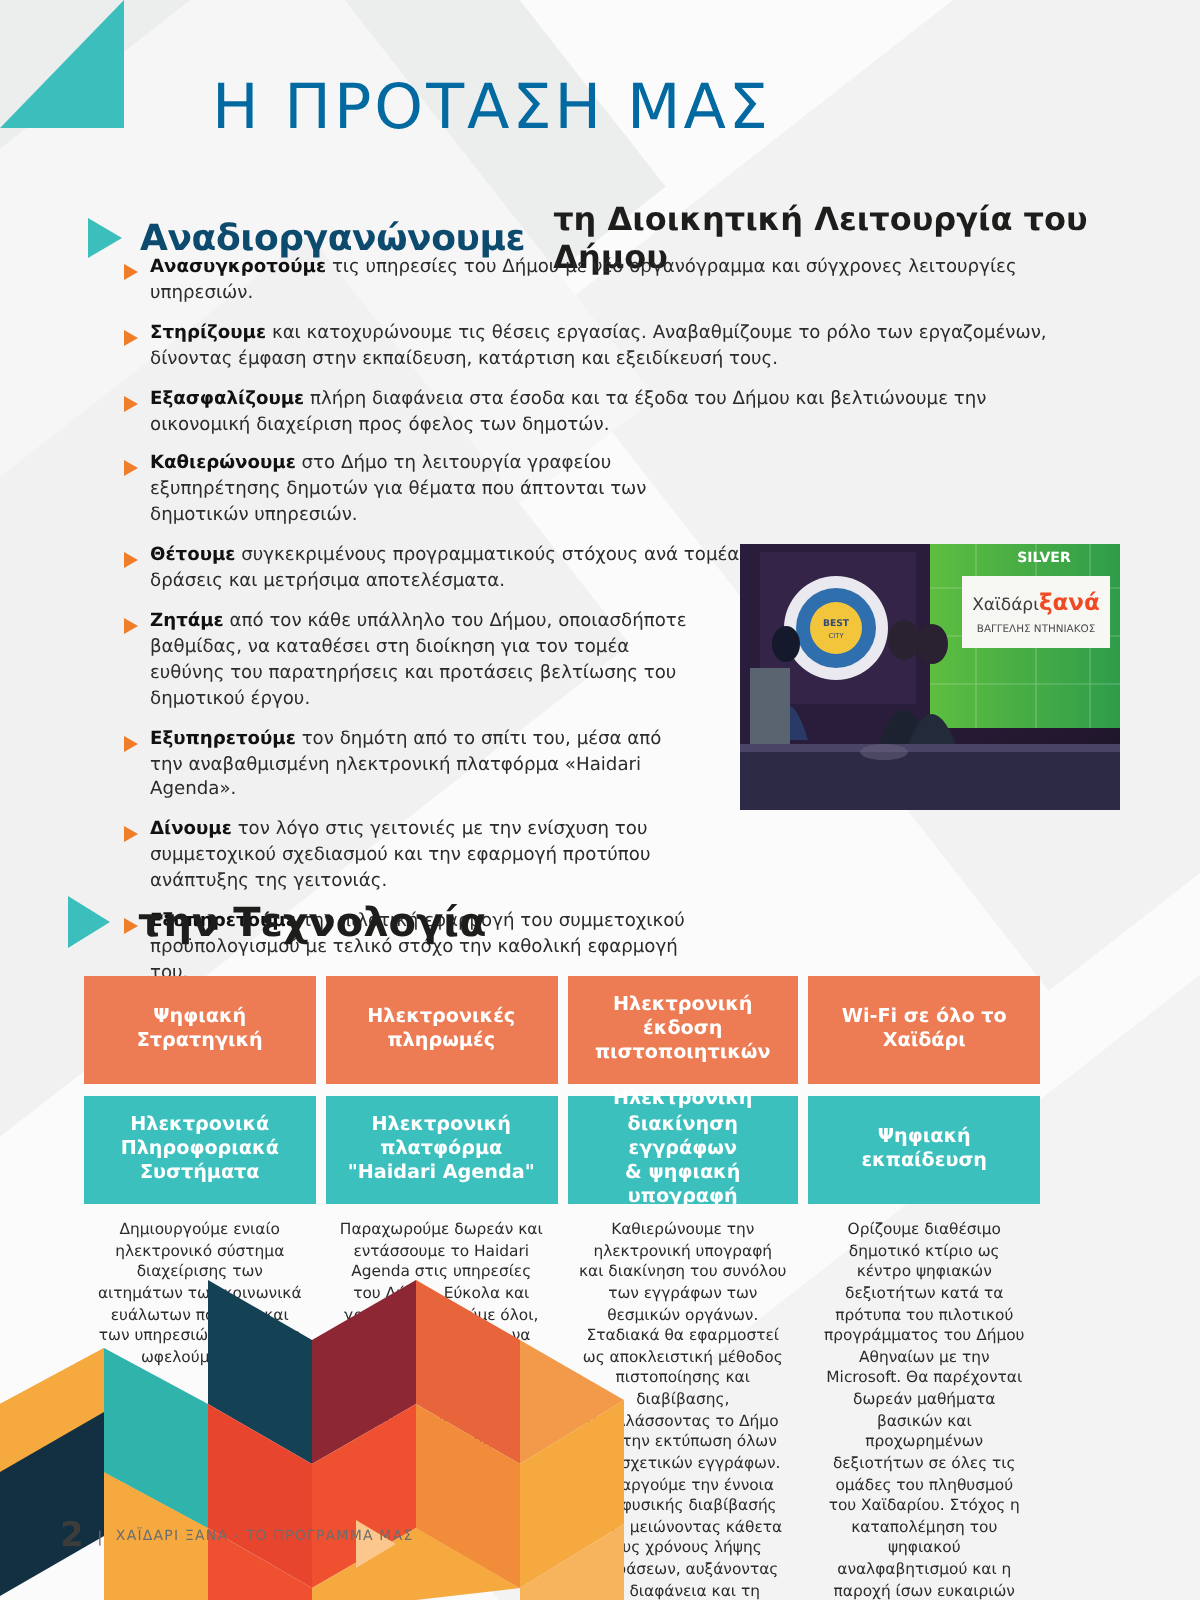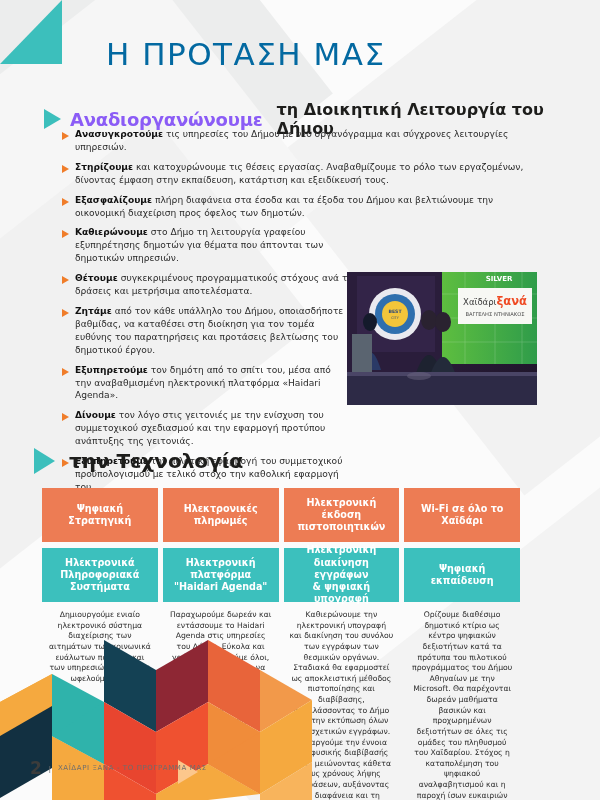--- a/index.html
+++ b/index.html
@@ -66,21 +66,21 @@
     width:0; height:0;
     border-top:10px solid transparent;
     border-bottom:10px solid transparent;
     border-left:17px solid #3cbfbc;
     flex:0 0 auto;
   }
   .sec2 .tri-teal {
     border-top-width:13px; border-bottom-width:13px; border-left-width:21px;
   }
   .sec-strong {
-    color:#8b5cf6; font-weight:bold; font-size:18px;
+    color:#0c4a6e; font-weight:bold; font-size:18px;
     font-family:"DejaVu Sans", sans-serif; letter-spacing:-.2px;
   }
   .sec2 .sec-strong { font-size:24px; }
   .sec-rest {
     color:#1d1d1b; font-weight:bold; font-size:16px;
     font-family:"DejaVu Sans", sans-serif; margin-left:5px;
   }
   .sec2 .sec-rest { font-size:20px; font-weight:600; }
 
   
@@ -100,21 +100,21 @@
     border-left:7px solid #f07d2a;
   }
   .btext {
     font-size:9.1px; line-height:1.42; color:#2b2b2b;
     font-family:"DejaVu Sans", sans-serif;
   }
   .btext b { color:#111; font-weight:bold;margin-top:48px; }
 
   
   .photo {
-    position:absolute; top:272px; left:347px;
+    position:absolute; top:272px; left:370px;
     width:190px; height:133px;
     overflow:hidden;
     background:#241a2e;
   }
   .photo svg { display:block; }
 
   
   .grid-wrap {
     position:absolute; top:488px; left:42px;
     width:478px;

